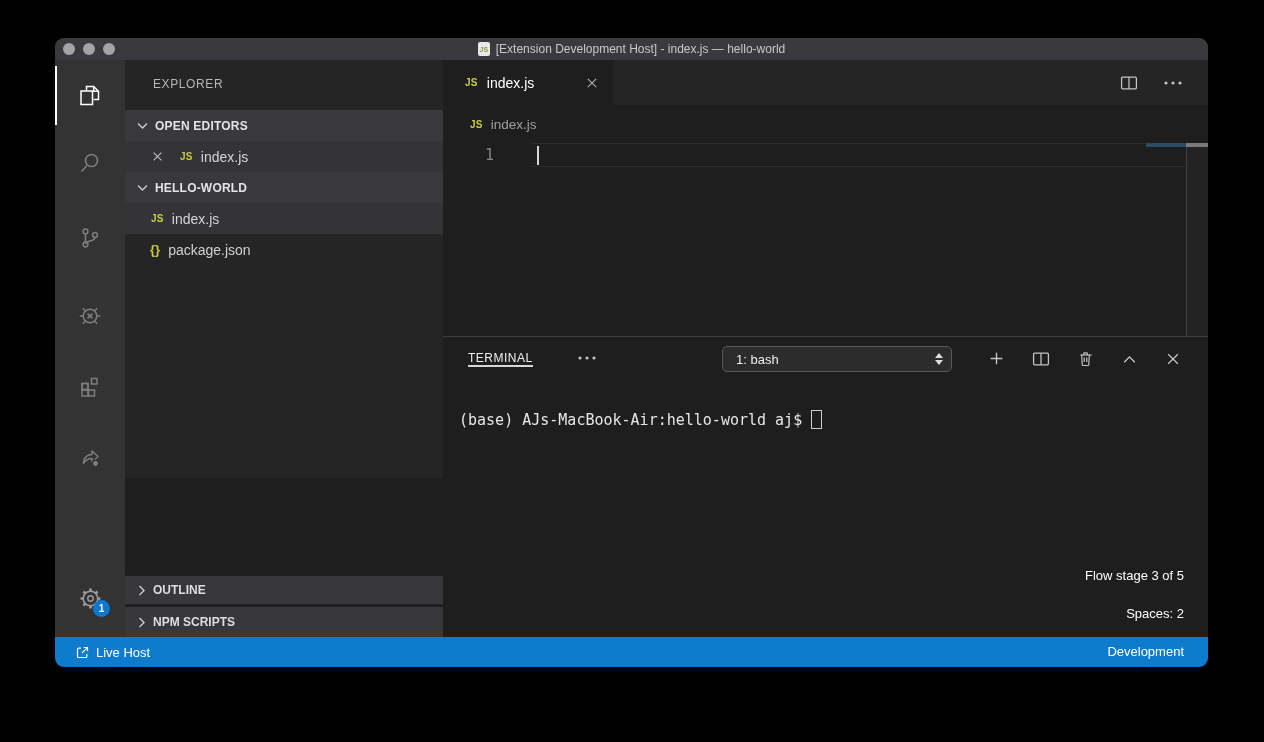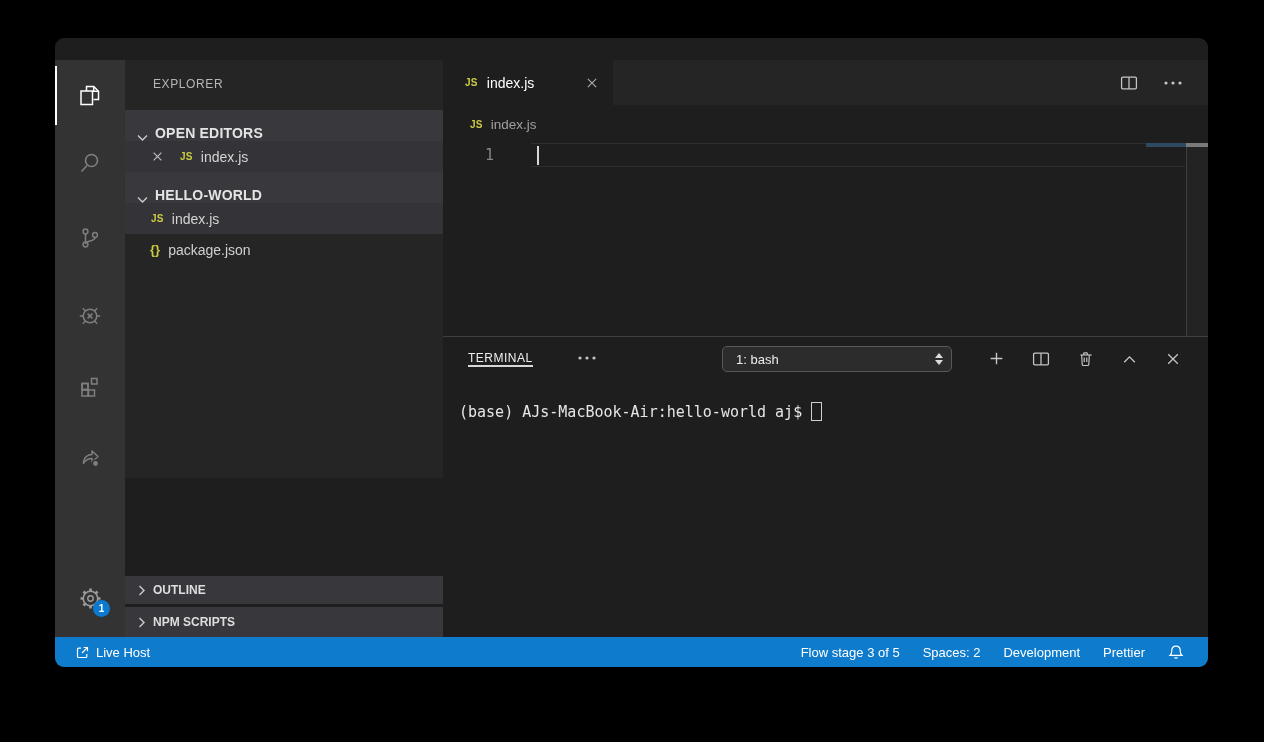--- a/index.html
+++ b/index.html
@@ -27,22 +27,22 @@
   .act-ext{top:300px;} .act-share{top:372px;} .act-gear{top:513px;color:#9b9b9b;}
   .act-badge{position:absolute;left:38px;top:540px;width:17px;height:17px;border-radius:50%;
              background:#0b79d0;color:#fff;font-size:10px;font-weight:bold;
              display:flex;align-items:center;justify-content:center;}
 
   
   .sidebar{position:absolute;left:70px;top:22px;width:318px;height:418px;background:#252526;}
   .sidebar-title{position:absolute;left:28px;top:17px;font-size:12px;letter-spacing:.6px;color:#b6b6b6;}
   .sections{position:absolute;left:0;top:50px;width:100%;}
   .srow{height:31px;display:flex;align-items:center;box-sizing:border-box;}
-  .srow.hdr{background:#38383d;font-weight:bold;font-size:14px;color:#e4e4e4;
-            letter-spacing:.2px;padding-left:12px;gap:7px;align-items:flex-end;}
+  .srow.hdr{background:#38383d;font-weight:bold;font-size:12px;color:#e4e4e4;
+            letter-spacing:.2px;padding-left:12px;gap:7px;}
   .srow.item{background:#333338;font-size:14px;color:#d4d4d4;}
   .srow.plain{background:transparent;font-size:14px;color:#d0d0d0;}
   .js-badge{color:#cbcb41;font-weight:bold;font-size:10px;letter-spacing:.3px;}
   .brace-badge{color:#cbcb41;font-weight:600;font-size:13px;}
   .oe-close{margin-left:26px;color:#c0c0c0;display:flex;}
   .bottom-hdr{position:absolute;left:0;width:100%;height:29px;background:#37373c;
               display:flex;align-items:center;padding-left:13px;gap:8px;box-sizing:border-box;
               font-weight:bold;font-size:12px;color:#dedede;border-top:1px solid #202022;}
   .hdr-outline{top:515px;} .hdr-npm{top:546px;height:31px;}
 
@@ -77,38 +77,49 @@
   .shell-select{position:absolute;left:279px;top:9px;width:230px;height:26px;background:#2c2c2c;
                 border:1px solid #585858;border-radius:5px;display:flex;align-items:center;
                 padding:0 8px 0 13px;box-sizing:border-box;color:#eeeeee;font-size:13px;}
   .stepper{margin-left:auto;display:flex;flex-direction:column;gap:2px;align-items:center;}
   .tri-up{width:0;height:0;border-left:4px solid transparent;border-right:4px solid transparent;
           border-bottom:5px solid #dddddd;}
   .tri-down{width:0;height:0;border-left:4px solid transparent;border-right:4px solid transparent;
             border-top:5px solid #dddddd;}
   .panel-actions{position:absolute;right:0;top:0;height:43px;display:flex;align-items:center;
                  gap:27px;padding-right:27px;color:#c5c5c5;}
-  .terminal-line{position:absolute;left:16px;top:65px;display:flex;align-items:center;
+  .terminal-line{position:absolute;left:16px;top:73px;display:flex;align-items:center;
                  font-family:"DejaVu Sans Mono",monospace;font-size:15px;color:#e6e6e6;}
   .term-cursor{display:inline-block;width:9px;height:17px;border:1px solid #cfcfcf;margin-left:9px;}
 
   
   .statusbar{position:absolute;left:0;top:599px;width:100%;height:30px;background:#0e7bcd;
              color:#ffffff;font-size:13px;display:flex;align-items:center;box-sizing:border-box;}
   .sb-left{display:flex;align-items:center;gap:7px;margin-left:20px;}
-  .sb-right{margin-left:auto;display:flex;align-items:center;gap:23px;margin-right:24px;}
+  .sb-right{margin-left:auto;display:flex;align-items:flex-end;gap:23px;margin-right:24px;flex-direction:column;}
   .sb-item{display:flex;align-items:center;gap:6px;}
   svg{display:block;}
 </style>
 </head>
 <body>
 
 <div class="stage">
   <div class="window">
 
+    <div class="titlebar">
+      <div class="lights">
+        <div class="light"></div>
+        <div class="light"></div>
+        <div class="light"></div>
+      </div>
+      <div class="title">
+        <span class="doc-icon">JS</span>
+        <span>[Extension Development Host] - index.js — hello-world</span>
+      </div>
+    </div>
 
     <div class="activitybar">
       <div class="act-item act-explorer active">
         <span>
           <svg width="28" height="28" viewBox="0 0 28 28" fill="none" stroke="currentColor" stroke-width="1.5">
             <path d="M10.5 17.5 V4.5 h7.2 l4.8 4.8 v8.2 h-5"></path>
             <path d="M17.7 4.5 v4.8 h4.8"></path>
             <rect x="5" y="9" width="11.5" height="13.5" fill="#333333"></rect>
           </svg>
         </span>

